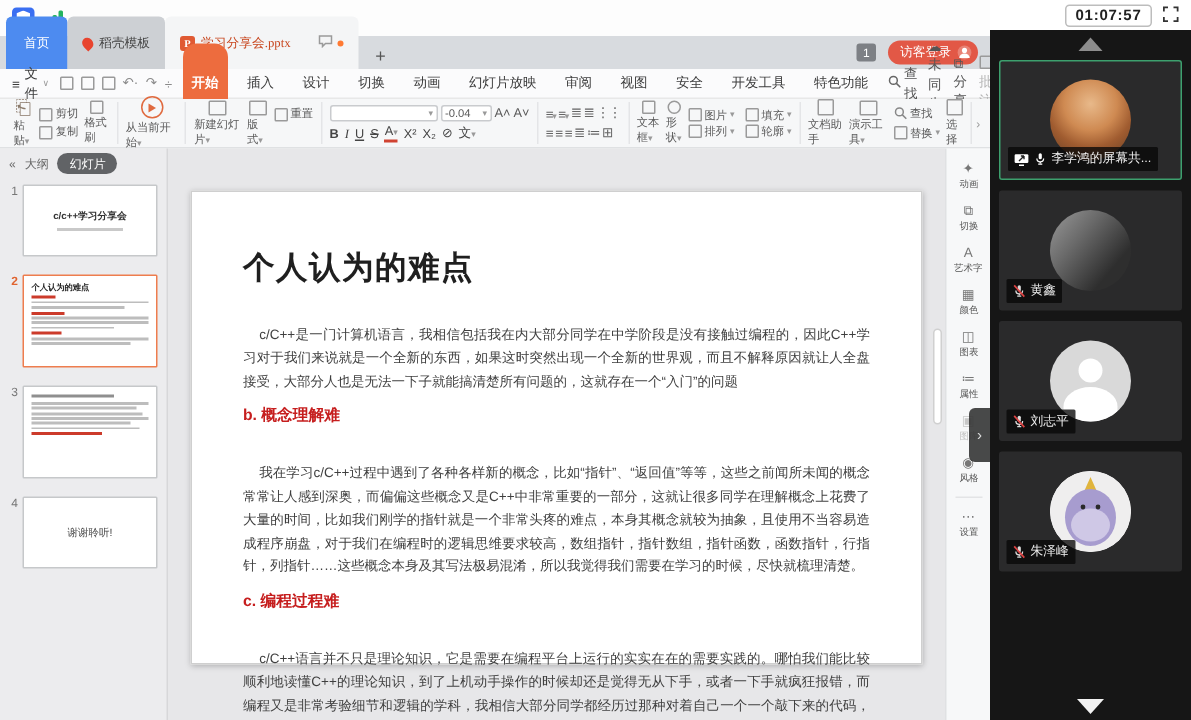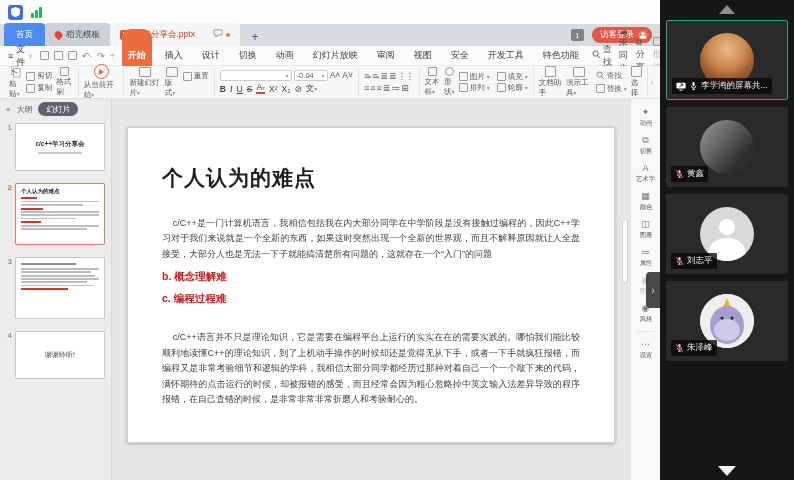--- a/index.html
+++ b/index.html
@@ -13,21 +13,21 @@
   
   .titlebar { height:24px; background:#fdfdfd; display:flex; align-items:center; gap:8px; padding:0 8px; }
   .shield-ic { width:15px; height:15px; background:#3a6ff2; border-radius:3px; display:flex; align-items:center; justify-content:center; }
   .shield-ic svg { width:9px; height:10px; }
   .stats-ic { display:flex; align-items:flex-end; gap:1.5px; height:12px; }
   .stats-ic i { width:2.5px; background:#23b45f; border-radius:1px; display:block; }
   .stats-ic i:nth-child(1){height:5px;} .stats-ic i:nth-child(2){height:8px;} .stats-ic i:nth-child(3){height:11px;}
 
   
   .tabbar { height:22px; background:#d8dbdf; display:flex; align-items:flex-end; padding-left:4px; }
-  .dtab { height:23px; display:flex; align-items:center; gap:4px; padding:0 10px; font-size:8.5px; border-radius:4px 4px 0 0; color:#444; }
+  .dtab { height:35px; display:flex; align-items:center; gap:4px; padding:0 10px; font-size:8.5px; border-radius:4px 4px 0 0; color:#444;font-family:Liberation Serif, serif; }
   .dtab.home { background:#4d8bf0; color:#fff; padding:0 12px; }
   .dtab.docer { background:#cdd0d4; }
   .dtab.active { background:#f4f5f6; color:#c8471f; }
   .flame { width:7px; height:8px; background:#e8442e; border-radius:50% 50% 50% 0; transform:rotate(-45deg); }
   .pptx-ic { width:10px; height:10px; background:#e05a33; color:#fff; font-size:7px; font-weight:bold; border-radius:2px; display:flex; align-items:center; justify-content:center; }
   .tab-extra { display:flex; align-items:center; gap:3px; margin-left:14px; }
   .bubble-ic svg { width:10px; height:9px; }
   .dot { width:4px; height:4px; border-radius:50%; background:#ff7a33; }
   .newtab { width:18px; height:18px; display:flex; align-items:center; justify-content:center; font-size:12px; color:#555; margin-left:6px; }
   .tabbar-right { margin-left:auto; display:flex; align-items:center; gap:8px; padding-right:8px; margin-bottom:3px; }
@@ -447,20 +447,21 @@
           </div>
 
         </div>
       </div>
 
       <div class="canvas">
         <div class="slide-card">
           <div class="slide-title">个人认为的难点</div>
           <div class="sec-body">c/C++是一门计算机语言，我相信包括我在内大部分同学在中学阶段是没有接触过编程的，因此C++学习对于我们来说就是一个全新的东西，如果这时突然出现一个全新的世界观，而且不解释原因就让人全盘接受，大部分人也是无法一下子就能搞清楚所有问题的，这就存在一个“入门”的问题</div>
           <div class="sec-head">b. 概念理解难</div>
+          <div class="sec-body">我在学习c/C++过程中遇到了各种各样新的概念，比如“指针”、“返回值”等等，这些之前闻所未闻的概念常常让人感到深奥，而偏偏这些概念又是C++中非常重要的一部分，这就让很多同学在理解概念上花费了大量的时间，比如我们刚学的指针就是一个非常头疼的难点，本身其概念就较为抽象，且使用不当容易造成程序崩盘，对于我们在编程时的逻辑思维要求较高，数组指针，指针数组，指针函数，函数指针，行指针，列指针……这些概念本身及其写法极易混淆，所以我觉得我们需要在学习的时候，尽快就梳理清楚。</div>
           <div class="sec-head">c. 编程过程难</div>
           <div class="sec-body">c/C++语言并不只是理论知识，它是需要在编程平台上运行的实实在在的需要实践的。哪怕我们能比较顺利地读懂C++的理论知识，到了上机动手操作的时候却还是觉得无从下手，或者一下手就疯狂报错，而编程又是非常考验细节和逻辑的学科，我相信大部分同学都经历过那种对着自己一个一个敲下来的代码，满怀期待的点击运行的时候，却被报错的感受，而且经常会因为粗心忽略掉中英文输入法差异导致的程序报错，在自己查错的时候，是非常非常非常折磨人和考验耐心的。</div>
         </div>
         <div class="v-scroll">
             <div class="v-thumb"></div>
           </div>
       </div>
 
       <div class="right-rail">
         <div class="rail-item">
@@ -501,20 +502,28 @@
             <span class="lb">设置</span>
           </div>
       </div>
 
     </div>
   </div>
 
   <div class="collapse-handle">›</div>
 
   <div class="meeting">
+    <div class="meet-head">
+      <span class="timer">01:07:57</span>
+      <span class="fs-ic">
+        <svg viewBox="0 0 12 12">
+            <path d="M1 4 V1 H4 M8 1 H11 V4 M11 8 V11 H8 M4 11 H1 V8" fill="none" stroke="#333" stroke-width="1.3"></path>
+          </svg>
+      </span>
+    </div>
     <div class="meet-body">
       <div class="scroll-up"></div>
 
       <div class="tile speaking">
         <div class="avatar av-anime"></div>
         <div class="label-row">
           <div class="label-bar">
             <svg width="10" height="9" viewBox="0 0 12 10">
                 <rect x="0.5" y="0.5" width="11" height="7" rx="1" fill="#fff"></rect>
                 <path d="M4 6 L8 2 M8 2 h-2.5 M8 2 v2.5" stroke="#222" stroke-width="1.1" fill="none"></path>

